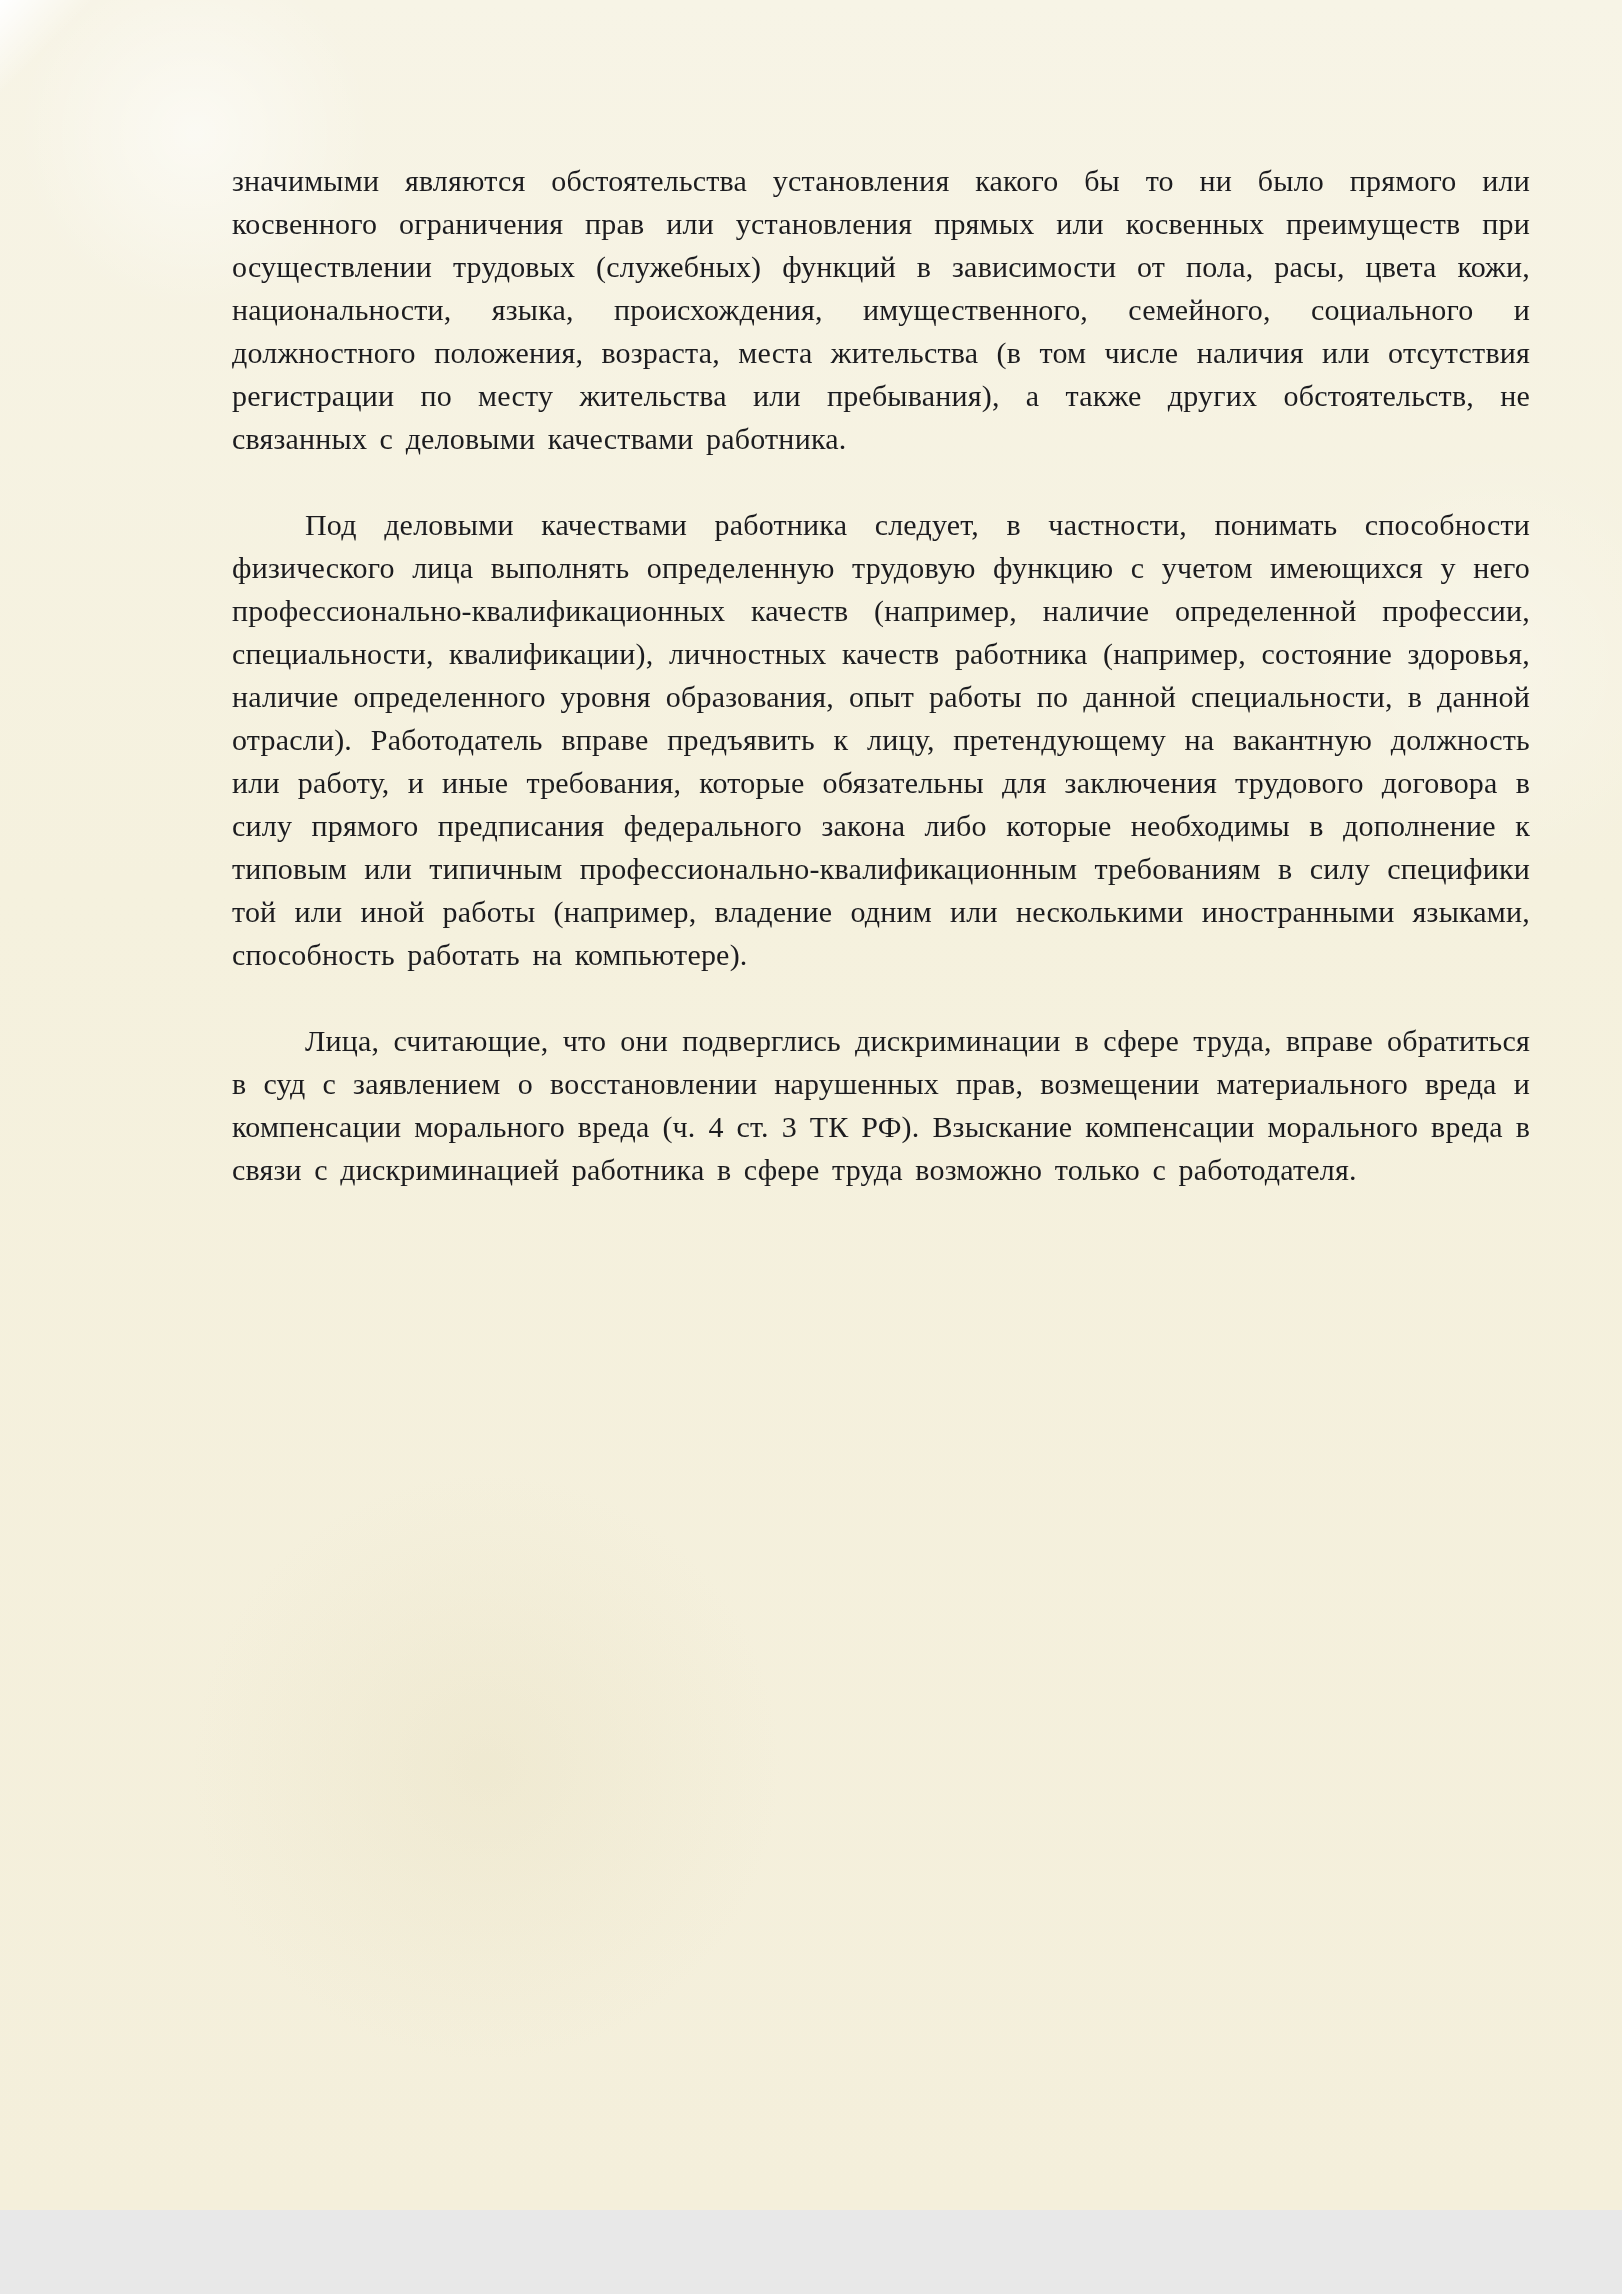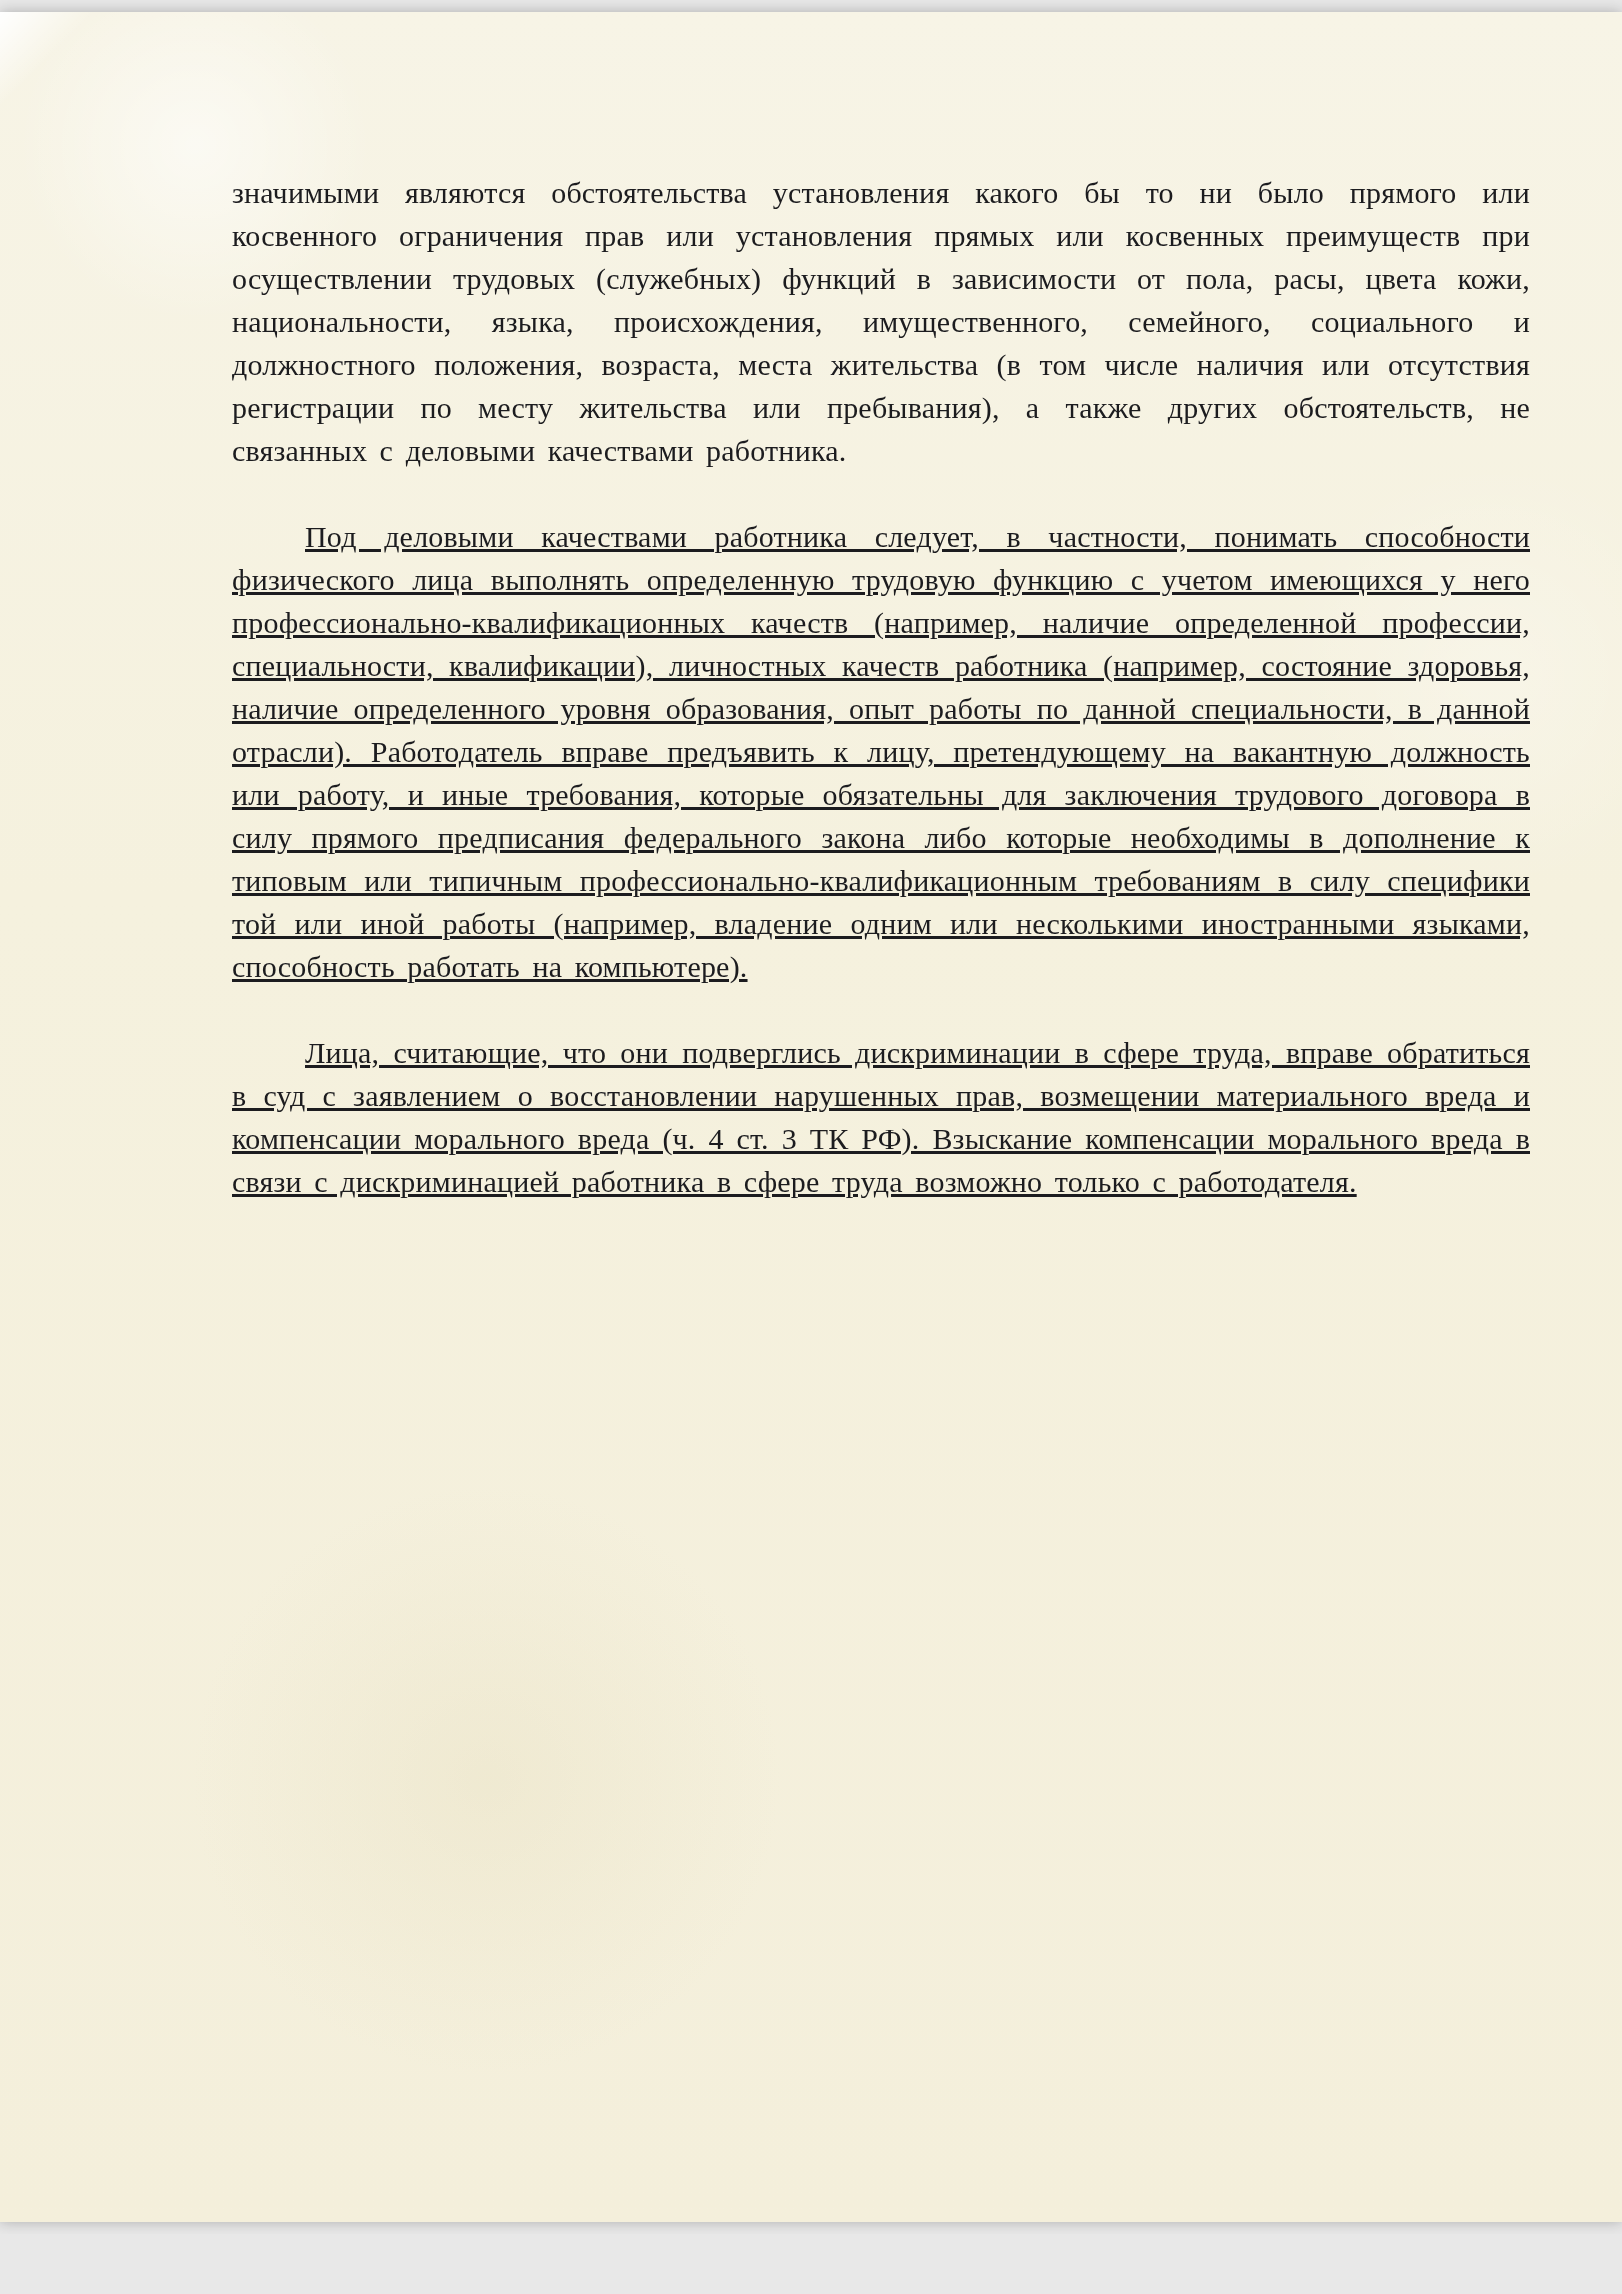--- a/index.html
+++ b/index.html
@@ -4,21 +4,21 @@
 <style>
   html, body {
     margin: 0;
     padding: 0;
     background: #e8e8e8;
   }
   .paper {
     position: relative;
     width: 1622px;
     height: 2210px;
-    margin: 12px auto;
+    margin: 0 auto;
     background:
       radial-gradient(circle at 12% 6%, rgba(255,255,255,0.55) 0%, rgba(255,255,255,0) 7%),
       radial-gradient(circle at 92% 30%, rgba(255,255,255,0.25) 0%, rgba(255,255,255,0) 10%),
       radial-gradient(circle at 30% 80%, rgba(230,222,190,0.35) 0%, rgba(230,222,190,0) 14%),
       linear-gradient(135deg, #ffffff 0%, rgba(255,255,255,0) 2.5%),
       linear-gradient(180deg, #f7f4e6 0%, #f5f1de 40%, #f4efdb 100%);
     overflow: hidden;
     box-shadow: 0 0 13.5px rgba(0,0,0,0.25);
   }
   .text-block {
@@ -35,21 +35,20 @@
     letter-spacing: 0.2px;
   }
   .para {
     margin: 0;
   }
   .para + .para {
     margin-top: 43px;
   }
   .para.indent {
     text-indent: 73px;
-    text-decoration: underline;
   }
 </style>
 </head>
 <body>
 
 <div class="paper">
   <div class="text-block">
     <p class="para">значимыми являются обстоятельства установления какого бы то ни было прямого или косвенного ограничения прав или установления прямых или косвенных преимуществ при осуществлении трудовых (служебных) функций в зависимости от пола, расы, цвета кожи, национальности, языка, происхождения, имущественного, семейного, социального и должностного положения, возраста, места жительства (в том числе наличия или отсутствия регистрации по месту жительства или пребывания), а также других обстоятельств, не связанных с деловыми качествами работника.</p>
     <p class="para indent">Под деловыми качествами работника следует, в частности, понимать способности физического лица выполнять определенную трудовую функцию с учетом имеющихся у него профессионально-квалификационных качеств (например, наличие определенной профессии, специальности, квалификации), личностных качеств работника (например, состояние здоровья, наличие определенного уровня образования, опыт работы по данной специальности, в данной отрасли). Работодатель вправе предъявить к лицу, претендующему на вакантную должность или работу, и иные требования, которые обязательны для заключения трудового договора в силу прямого предписания федерального закона либо которые необходимы в дополнение к типовым или типичным профессионально-квалификационным требованиям в силу специфики той или иной работы (например, владение одним или несколькими иностранными языками, способность работать на компьютере).</p>
     <p class="para indent">Лица, считающие, что они подверглись дискриминации в сфере труда, вправе обратиться в суд с заявлением о восстановлении нарушенных прав, возмещении материального вреда и компенсации морального вреда (ч. 4 ст. 3 ТК РФ). Взыскание компенсации морального вреда в связи с дискриминацией работника в сфере труда возможно только с работодателя.</p>

